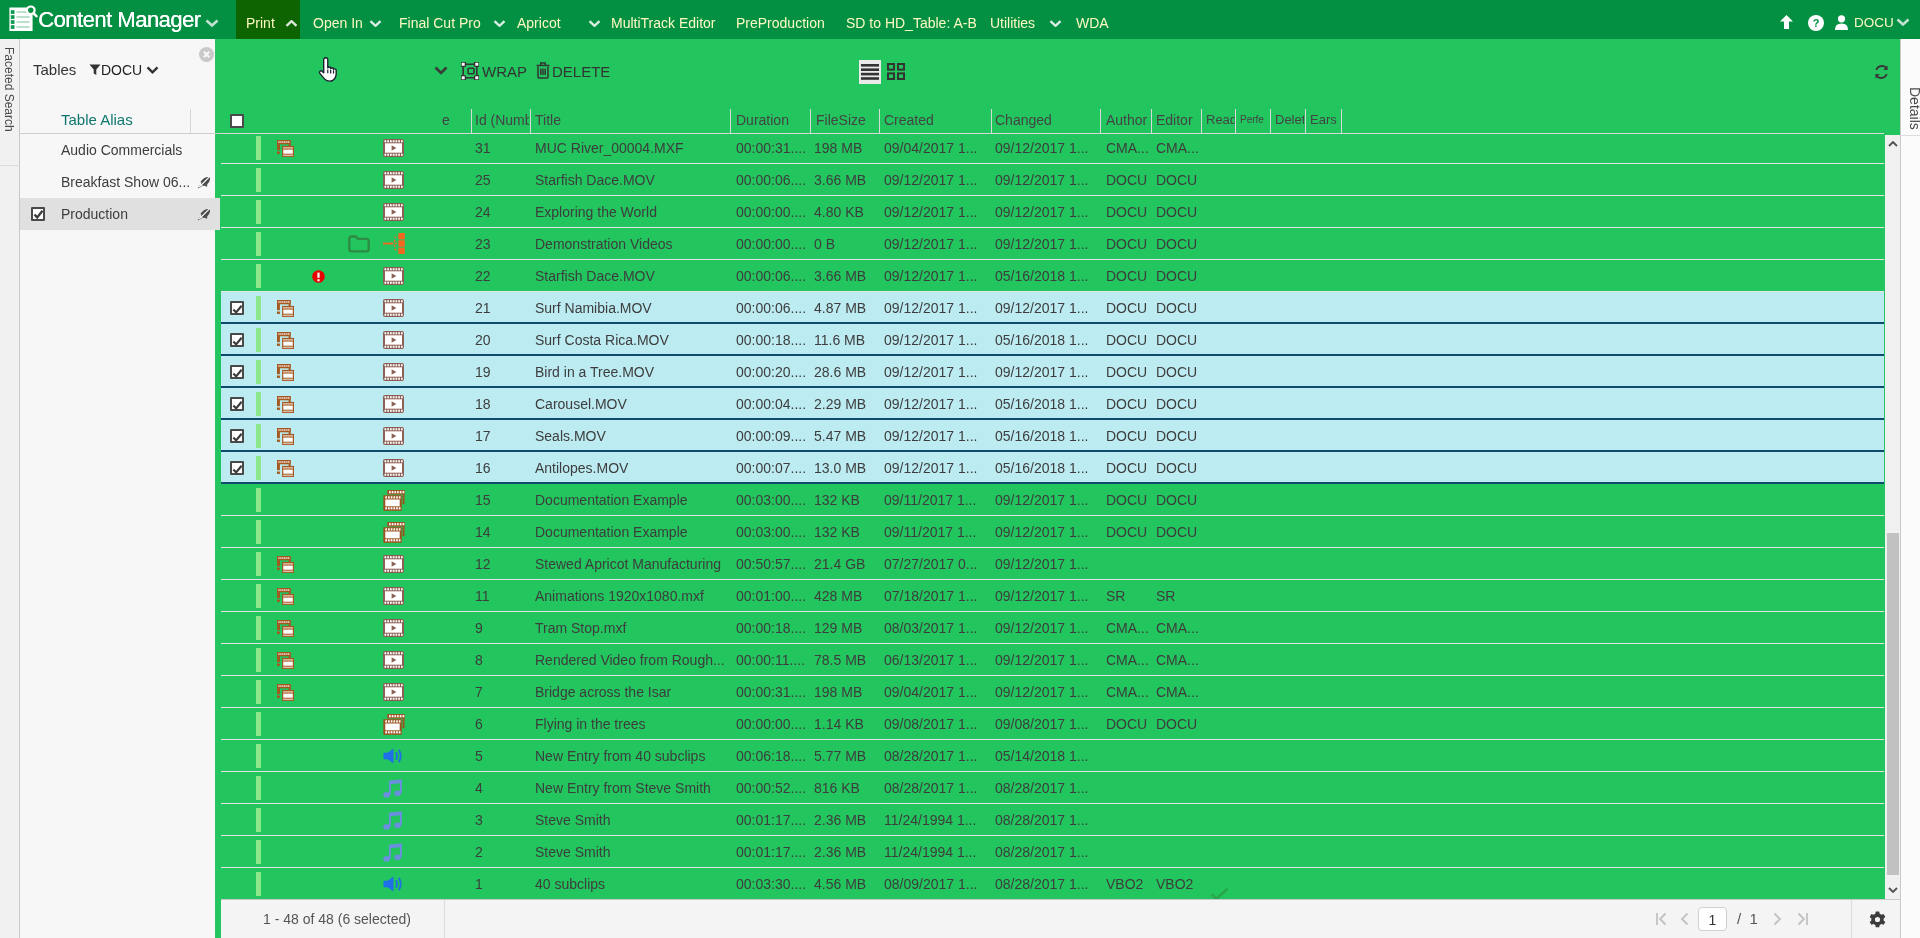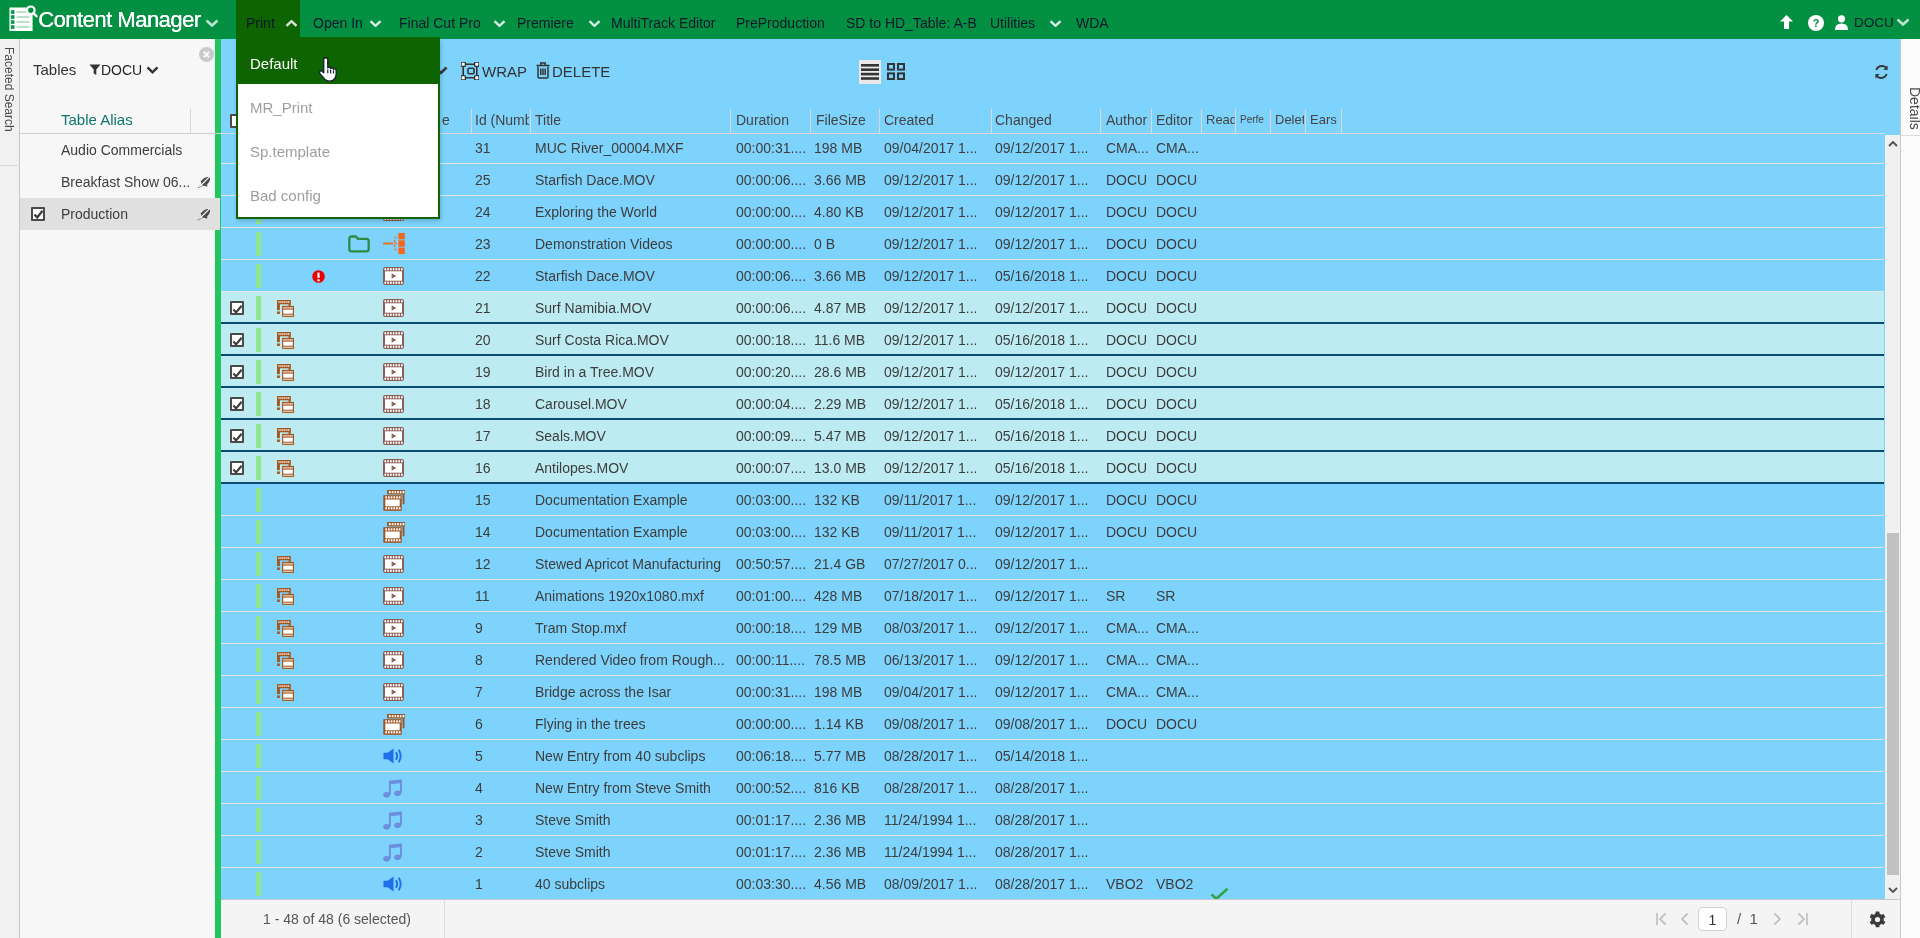--- a/index.html
+++ b/index.html
@@ -3,40 +3,40 @@
 <meta charset="utf-8">
 <style>
 *{margin:0;padding:0;box-sizing:border-box}
 html,body{width:1920px;height:938px;overflow:hidden;font-family:"Liberation Sans",sans-serif;background:#fff}
 #app{position:relative;width:1920px;height:938px}
 .abs{position:absolute}
 
 #topbar{position:absolute;left:0;top:0;width:1920px;height:50px;background:#049043;color:#fff}
 #logo{position:absolute;left:4px;top:2px}
 #cmtitle{position:absolute;left:38px;top:7px;font-size:22px;color:#fff;letter-spacing:-0.5px;text-shadow:0.4px 0 0 #fff}
-.menuitem{position:absolute;top:0;height:39px;line-height:46px;font-size:14px;color:#0f172a;white-space:nowrap}
+.menuitem{position:absolute;top:0;height:39px;line-height:46px;font-size:14px;color:#fef9c3;white-space:nowrap}
 #printActive{position:absolute;left:236px;top:0;width:64px;height:39px;background:#0e6400}
 .chev{position:absolute;top:20px}
 
 #lstrip{position:absolute;left:0;top:39px;width:20px;height:899px;background:#f1f1f1;border-right:1px solid #c9c9c9}
 #facet{position:absolute;left:1px;top:7px;width:18px;height:82px;color:#4a4a4a;font-size:12px;white-space:nowrap}
 #facet span{position:absolute;left:15px;top:1px;transform:rotate(90deg);transform-origin:0 0}
 #facetline{position:absolute;left:0;top:126px;width:20px;height:1px;background:#dcdcdc}
 
 #sidebar{position:absolute;left:20px;top:39px;width:201px;height:899px;background:#f7f7f7;border-right:6px solid #22c55e}
 #sb-tables{position:absolute;left:13px;top:22px;font-size:15px;color:#333}
 #sb-close{position:absolute;left:179px;top:8px}
 #sb-alias{position:absolute;left:41px;top:72px;font-size:15px;color:#0f766e}
 #sb-aliassep{position:absolute;left:170px;top:70px;width:1px;height:24px;background:#d6d6d6}
 #sb-headline{position:absolute;left:0;top:94px;width:201px;height:1px;background:#cfcfcf}
 .sbrow{position:absolute;left:0;width:200px;height:32px;line-height:32px;font-size:14px;color:#3d3d3d}
 .sbrow .lbl{position:absolute;left:41px;top:0}
 .sbrow .rocket{position:absolute;left:177px;top:9px}
 
-#main{position:absolute;left:221px;top:39px;width:1679px;height:899px;background:#7dd3fc}
+#main{position:absolute;left:221px;top:39px;width:1679px;height:899px;background:#22c55e}
 
 .tbbtn{position:absolute;top:20px;height:24px;font-size:15px;color:#333;white-space:nowrap}
 
 #searchbox{position:absolute;left:696px;top:21px;width:949px;height:23px;border:1px solid #919191;background:#fff}
 #search-ph{position:absolute;left:28px;top:2px;font-size:16px;color:#a8a8a8}
 
 #thead{position:absolute;left:0;top:68px;width:1679px;height:26px;font-size:14px;color:#444}
 .hsep{position:absolute;top:2px;width:1px;height:24px;background:#d9d9d9}
 .hcell{position:absolute;top:3px;height:20px;line-height:20px;white-space:nowrap;overflow:hidden}
 #theadline{position:absolute;left:0;top:94px;width:1663px;height:1px;background:#d9d9d9}
@@ -112,21 +112,21 @@
         <path d="M1.5 5.8 L6.5 1.2 L11.5 5.8" fill="none" stroke="#fff" stroke-width="2.4"></path>
       </svg>
   <div class="menuitem" style="left:313px">Open In</div>
   <svg class="chev" style="left:369px;opacity:.85" width="13" height="7" viewBox="0 0 13 7">
         <path d="M1.5 1.2 L6.5 5.8 L11.5 1.2" fill="none" stroke="#fff" stroke-width="2.4"></path>
       </svg>
   <div class="menuitem" style="left:399px">Final Cut Pro</div>
   <svg class="chev" style="left:493px;opacity:.85" width="13" height="7" viewBox="0 0 13 7">
         <path d="M1.5 1.2 L6.5 5.8 L11.5 1.2" fill="none" stroke="#fff" stroke-width="2.4"></path>
       </svg>
-  <div class="menuitem" style="left:517px">Premiere</div>
+  <div class="menuitem" style="left:517px">Apricot</div>
   <svg class="chev" style="left:588px;opacity:.85" width="13" height="7" viewBox="0 0 13 7">
         <path d="M1.5 1.2 L6.5 5.8 L11.5 1.2" fill="none" stroke="#fff" stroke-width="2.4"></path>
       </svg>
   <div class="menuitem" style="left:611px">MultiTrack Editor</div>
   <div class="menuitem" style="left:736px">PreProduction</div>
   <div class="menuitem" style="left:846px">SD to HD_Table: A-B</div>
   <div class="menuitem" style="left:990px">Utilities</div>
   <svg class="chev" style="left:1049px;opacity:.85" width="13" height="7" viewBox="0 0 13 7">
         <path d="M1.5 1.2 L6.5 5.8 L11.5 1.2" fill="none" stroke="#fff" stroke-width="2.4"></path>
       </svg>
@@ -1440,26 +1440,20 @@
           <path d="M1 1 L5 5 L9 1" fill="none" stroke="#505050" stroke-width="1.8"></path>
         </svg>
   </div>
 </div>
 
 <div id="dstrip">
   <div id="details"><span>Details</span></div>
   <div id="detline"></div>
 </div>
 
-<div id="dropdown">
-  <div id="dd-head"><span style="margin-left:14px">Default</span></div>
-  <div class="dd-item" style="top:60px">MR_Print</div>
-  <div class="dd-item" style="top:104px">Sp.template</div>
-  <div class="dd-item" style="top:148px">Bad config</div>
-</div>
 
 <svg class="abs" style="left:318px;top:57px" width="20" height="27" viewBox="0 0 18 24.5">
   <path d="M5.4 1.6 C5.7 1 6.3 0.7 7 0.7 C7.7 0.7 8.3 1 8.6 1.6 L8.8 2.2 L8.8 9.9 C8.8 9.9 9.2 9.1 10.1 9.1 C11 9.1 11.4 10 11.4 10 L11.4 10.6 C11.4 10.6 11.8 9.8 12.7 9.8 C13.6 9.8 14 10.7 14 10.7 L14 11.3 C14 11.3 14.4 10.6 15.3 10.8 C16.2 11 16.4 11.8 16.4 11.8 L16.4 15.6 C16.4 15.6 16.2 17.9 15.2 19.4 C14.3 20.9 13 21.9 10.7 21.9 C8.4 21.9 7.1 21.3 6 20.1 C4.8 18.8 1.6 14.9 1.6 14.9 C1.1 14.3 1.2 13.4 1.8 12.9 C2.4 12.4 3.3 12.5 3.8 13.1 L5.1 14.4 L5.1 2.2 Z" fill="#fff" stroke="#1c2030" stroke-width="1.25" stroke-linejoin="round"></path>
   <g stroke="#1c2030" stroke-width="1.1">
         <line x1="8.8" y1="11.4" x2="8.8" y2="14.8"></line>
         <line x1="11.4" y1="11.6" x2="11.4" y2="14.9"></line>
         <line x1="14" y1="12.1" x2="14" y2="15"></line>
       </g>
 </svg>
 

